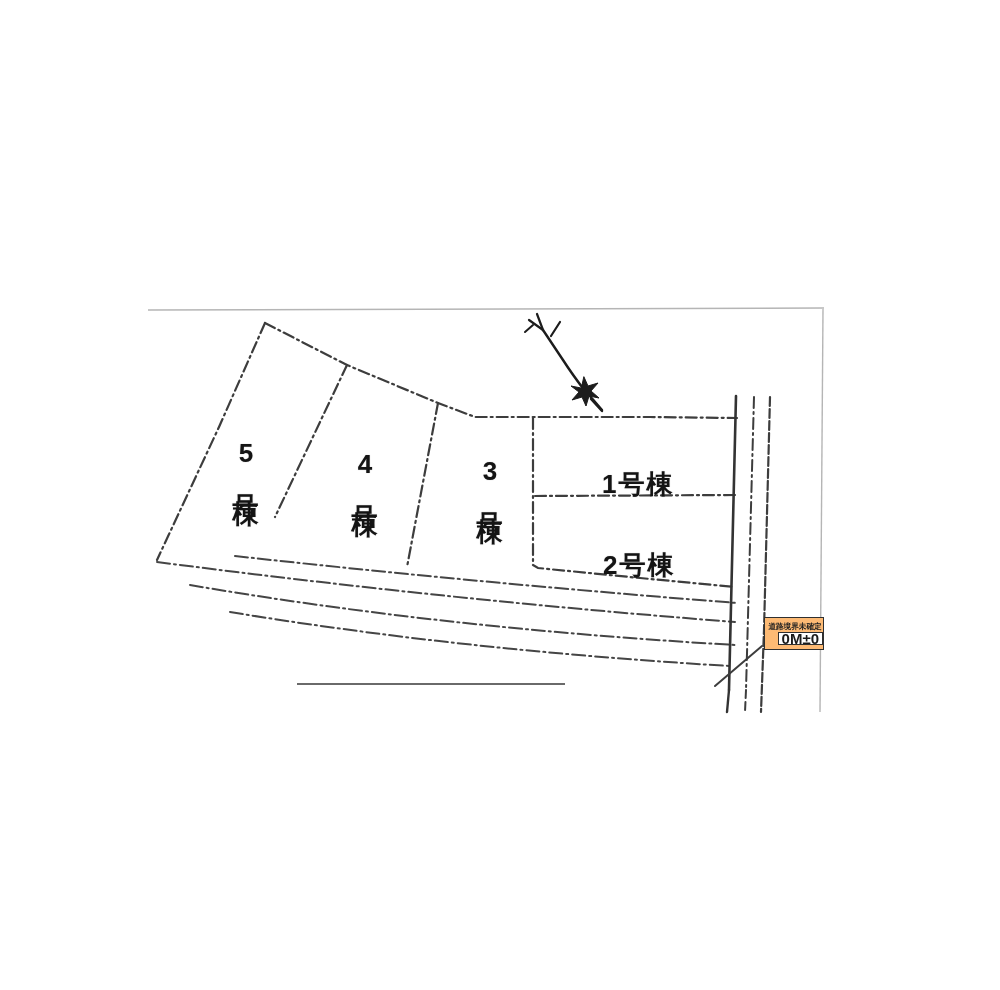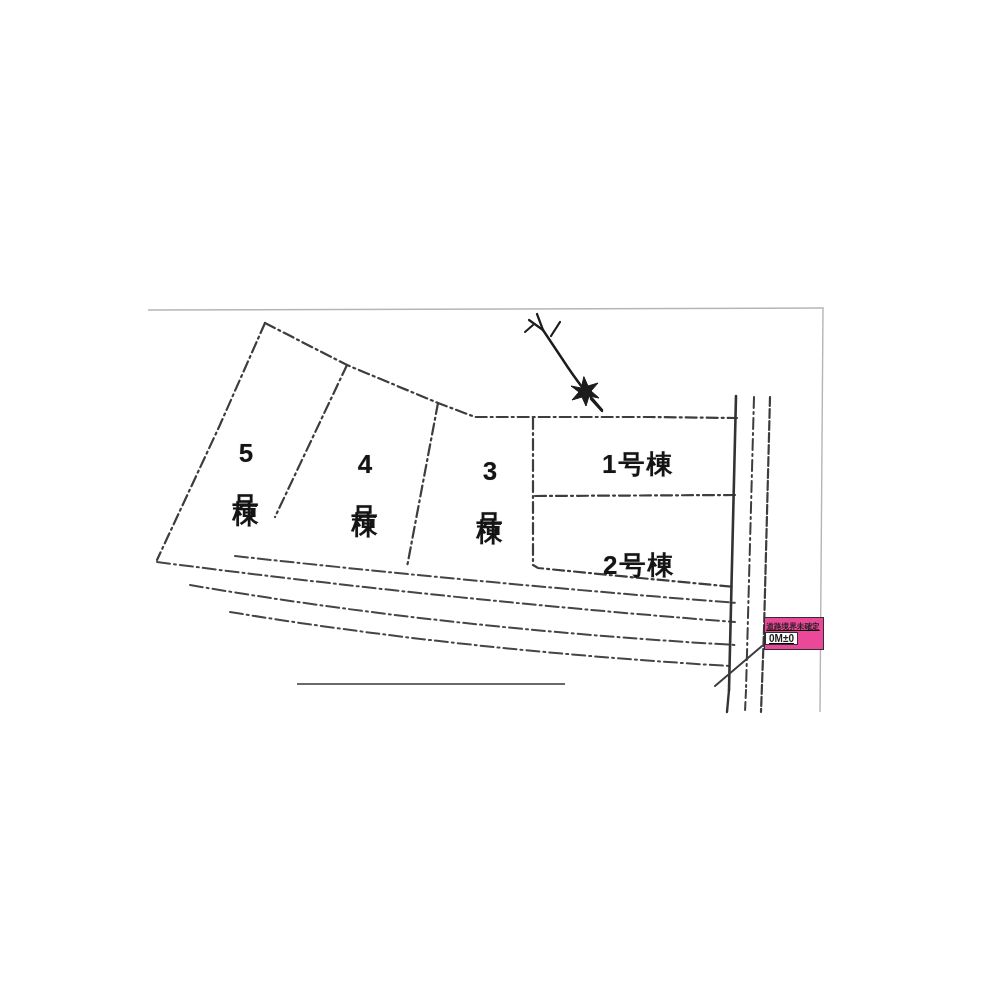--- a/index.html
+++ b/index.html
@@ -24,38 +24,37 @@
   .vert{
     writing-mode:vertical-rl;
     text-orientation:upright;
     letter-spacing:6px;
   }
   #annotation-box{
     position:absolute;
     left:764px;top:617px;
     width:60px;height:33px;
     border:1.5px solid #2f2f2f;
-    background:#ec4899;
+    background:#fdba74;
     box-sizing:border-box;
     display:flex;flex-direction:column;
-    align-items:flex-start;justify-content:center;
+    align-items:flex-end;justify-content:center;
     gap:1px;
-    text-decoration:underline;
   }
   #annotation-line1{
     font-size:8px;
     font-weight:700;
     color:#222;
     letter-spacing:0;
     line-height:9px;
     transform:scaleX(.95);
     white-space:nowrap;
   }
   #annotation-line2{
-    font-size:10px;
+    font-size:15px;
     font-weight:700;
     color:#1a1a1a;
     line-height:11px;
     border:1px solid #2f2f2f;
     padding:0 3px;
     background:#fff;
     white-space:nowrap;
   }
 </style>
 </head>
@@ -123,21 +122,21 @@
       <path d="M 591,399 L 602,411" stroke-width="2.4"></path>
     </g>
   </svg>
 
   <div class="lot-label vert" style="left:230px;top:438px;">5号棟</div>
 
   <div class="lot-label vert" style="left:349px;top:449px;">4号棟</div>
 
   <div class="lot-label vert" style="left:474px;top:456px;">3号棟</div>
 
-  <div class="lot-label" style="left:602px;top:449px;">1号棟</div>
+  <div class="lot-label" style="left:602px;top:469px;">1号棟</div>
 
   <div class="lot-label" style="left:603px;top:550px;">2号棟</div>
 
   <div id="annotation-box">
     <div id="annotation-line1">道路境界未確定</div>
     <div id="annotation-line2">0M±0</div>
   </div>
 
 </div>
 

